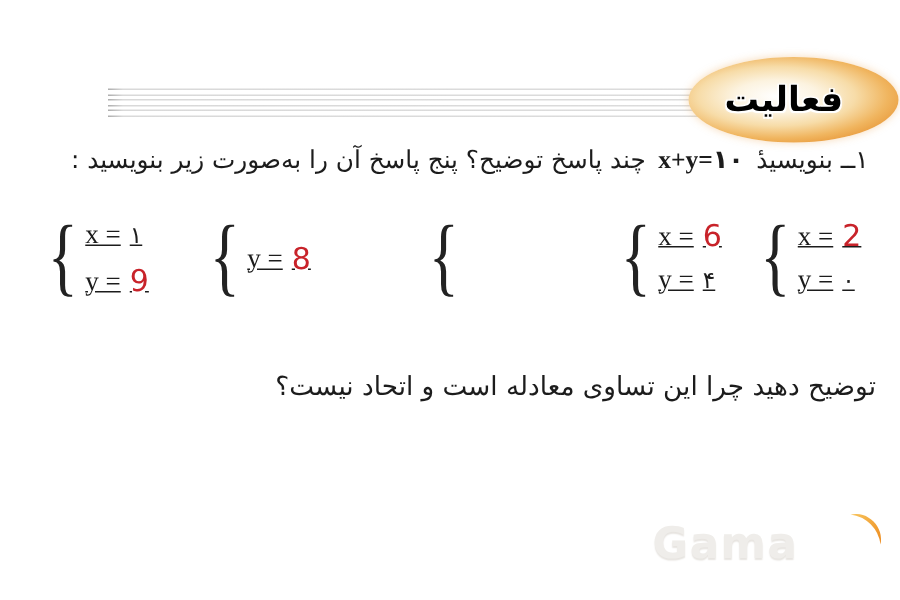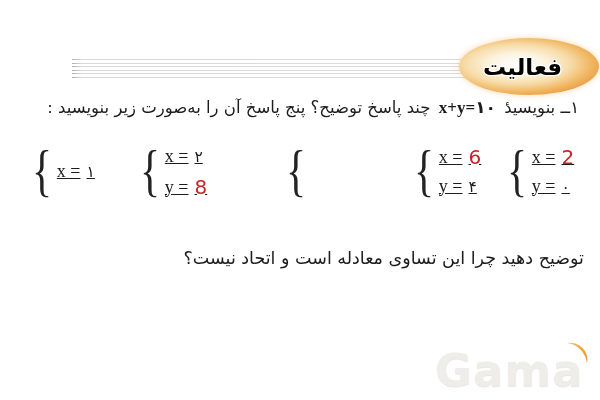--- a/index.html
+++ b/index.html
@@ -46,21 +46,21 @@
   .val.red{color:#c8232a;font-family:"DejaVu Sans",sans-serif;font-size:20px;position:relative;top:1px;}
   .sys1{left:28px;} .sys2{left:136px;} .sys3{left:282px;} .sys4{left:410px;} .sys5{left:503px;}
   
   .question{
     position:absolute;top:248px;right:16px;direction:rtl;text-align:center;
     font-size:17.5px;white-space:nowrap;z-index:3;
   }
   
   .watermark{position:absolute;left:433px;top:342px;width:165px;height:56px;z-index:0;}
   .gama{
-    position:absolute;left:2px;top:6px;font-size:45px;line-height:1;font-weight:bold;
+    position:absolute;left:2px;top:6px;font-size:29px;line-height:1;font-weight:bold;
     color:#efedea;text-shadow:0 1px 1px #e7e4e0;letter-spacing:1px;
   }
   .crescent{position:absolute;right:8px;top:-2px;}
 </style>
 </head>
 <body>
 
 <div class="stage">
 
   <div class="rules">
@@ -80,27 +80,27 @@
     <span>۱ــ</span>
     <span>بنویسیدٔ</span>
     <span class="formula">x+y=۱۰</span>
     <span>چند پاسخ توضیح؟ پنج پاسخ آن را به‌صورت زیر بنویسید :</span>
   </div>
 
   <div class="sys sys1">
     <span class="brace">{</span>
     <div class="eqs">
       <div class="eq"><span>x =</span><span class="val black">۱</span></div>
+      <div class="eq"><span>y =</span><span class="val red">9</span></div>
     </div>
   </div>
 
   <div class="sys sys2">
     <span class="brace">{</span>
     <div class="eqs">
-      <div class="eq"><span>x =</span><span class="val black">۲</span></div>
       <div class="eq"><span>y =</span><span class="val red">8</span></div>
     </div>
   </div>
 
   <div class="sys sys3">
     <span class="brace">{</span>
     <div class="eqs">
     </div>
   </div>
 

